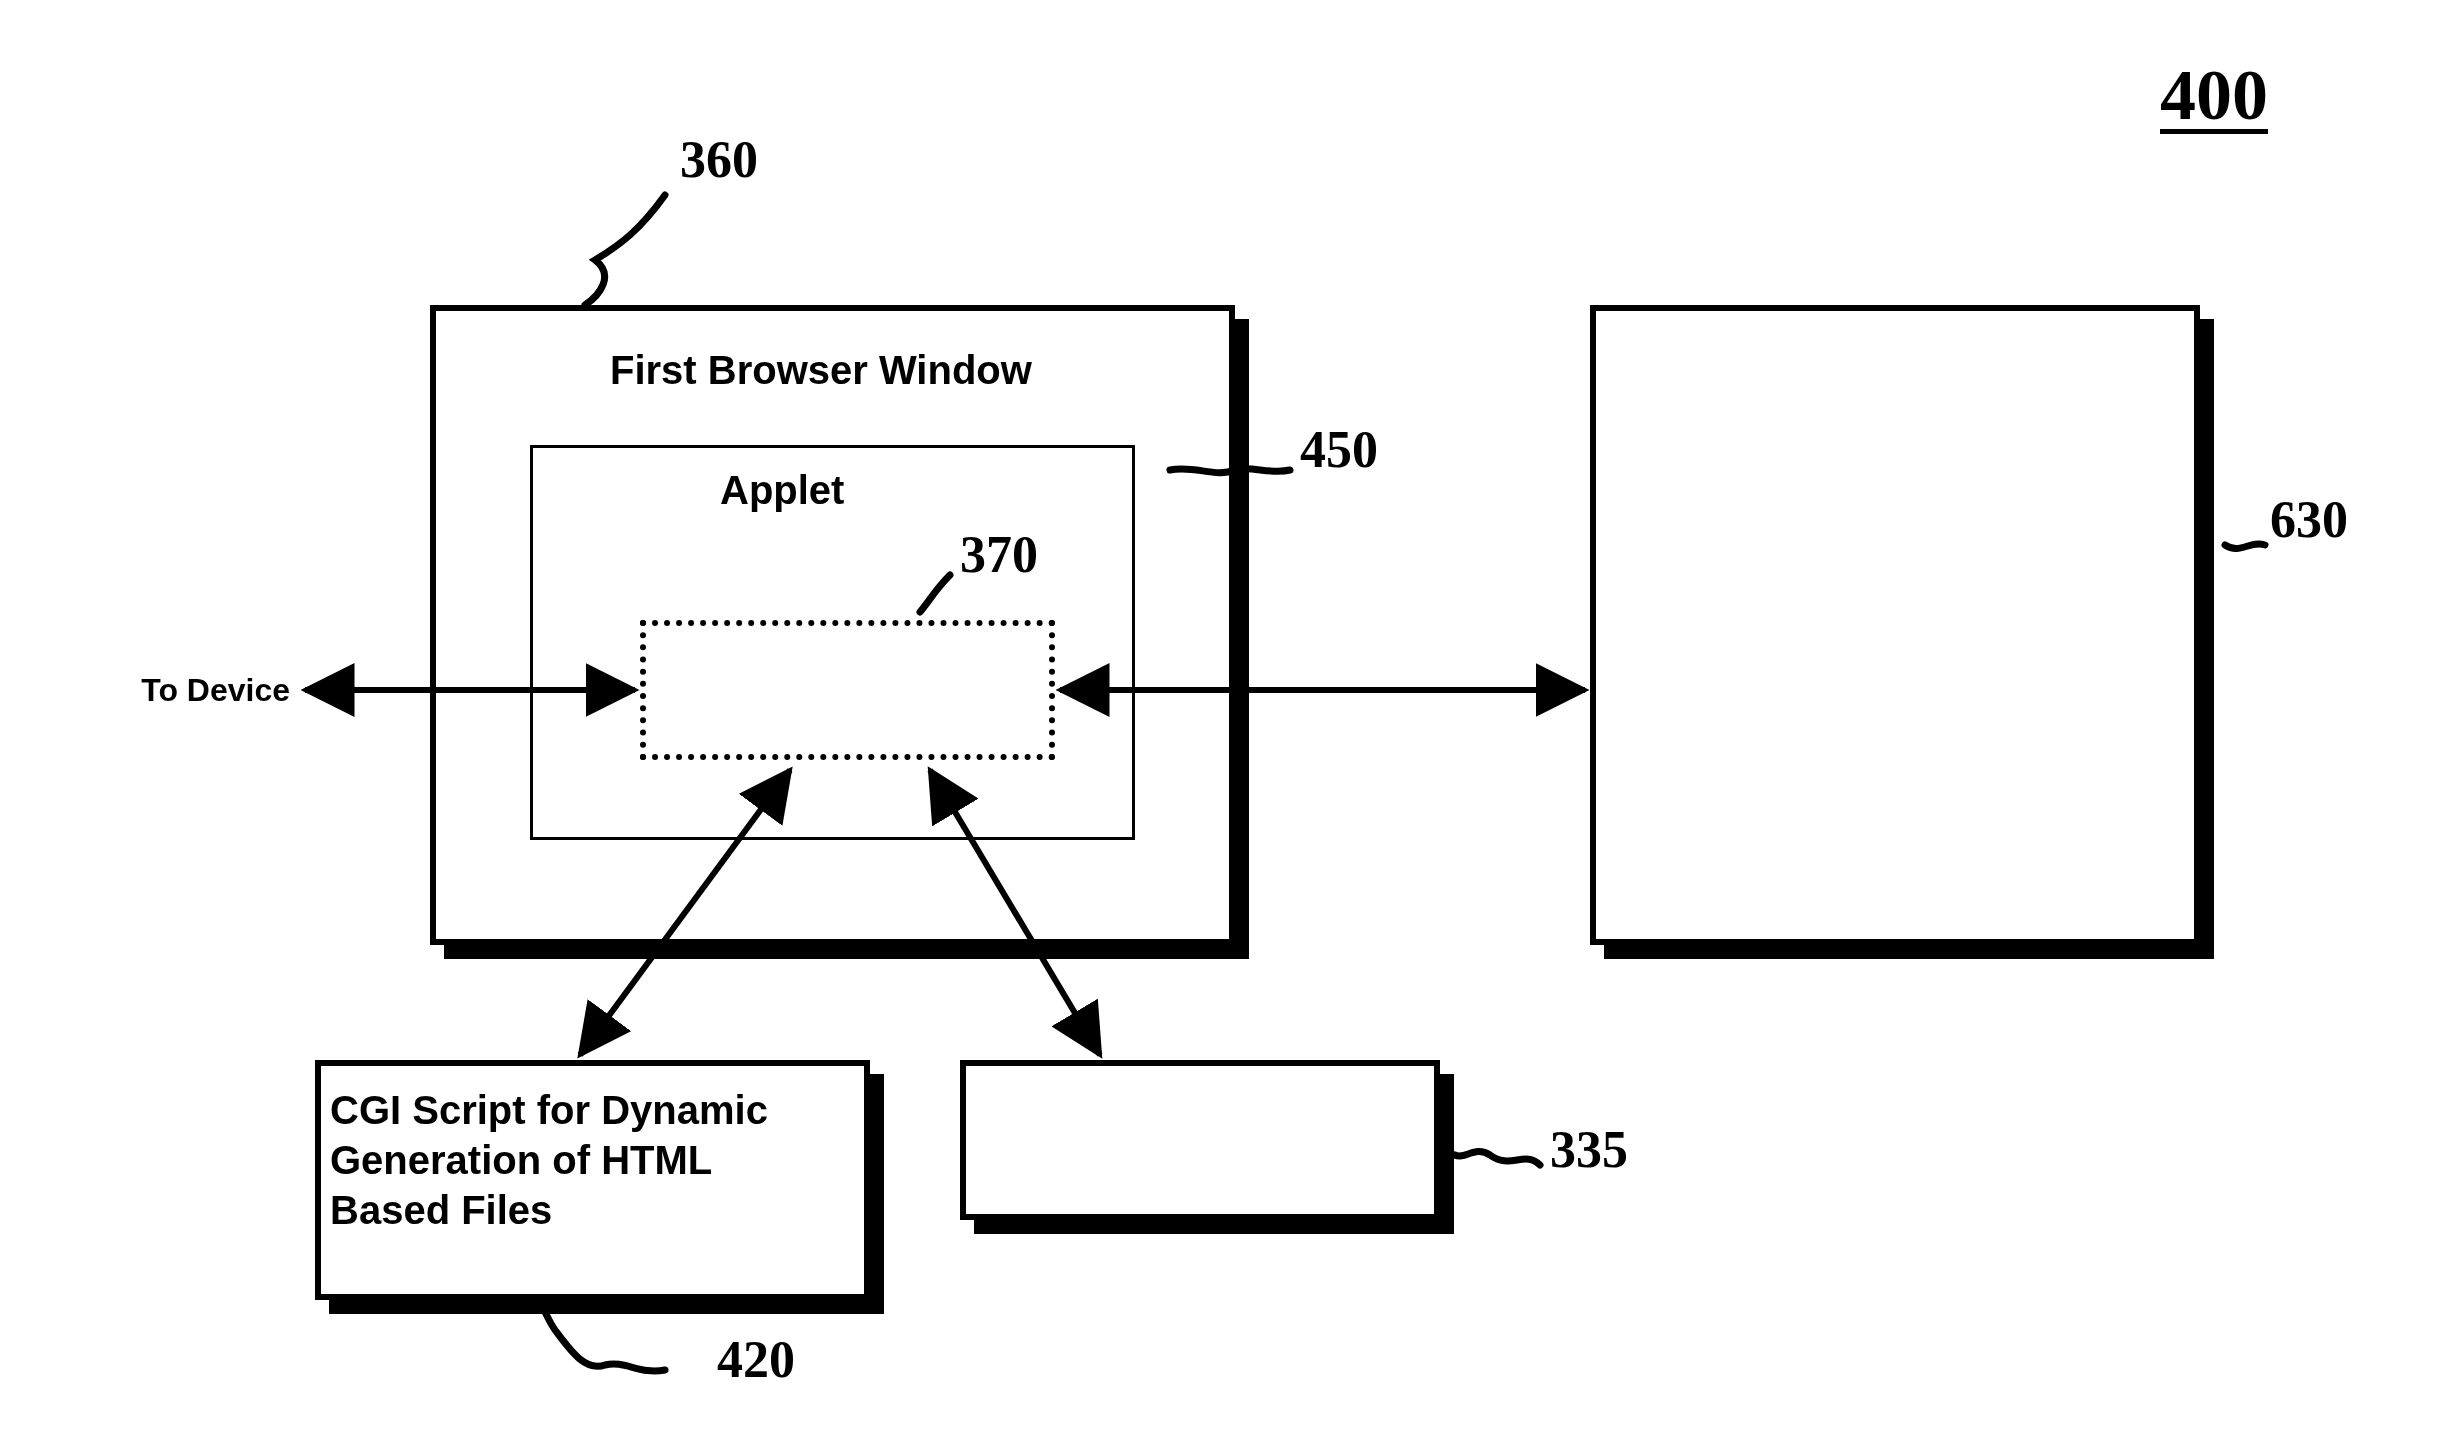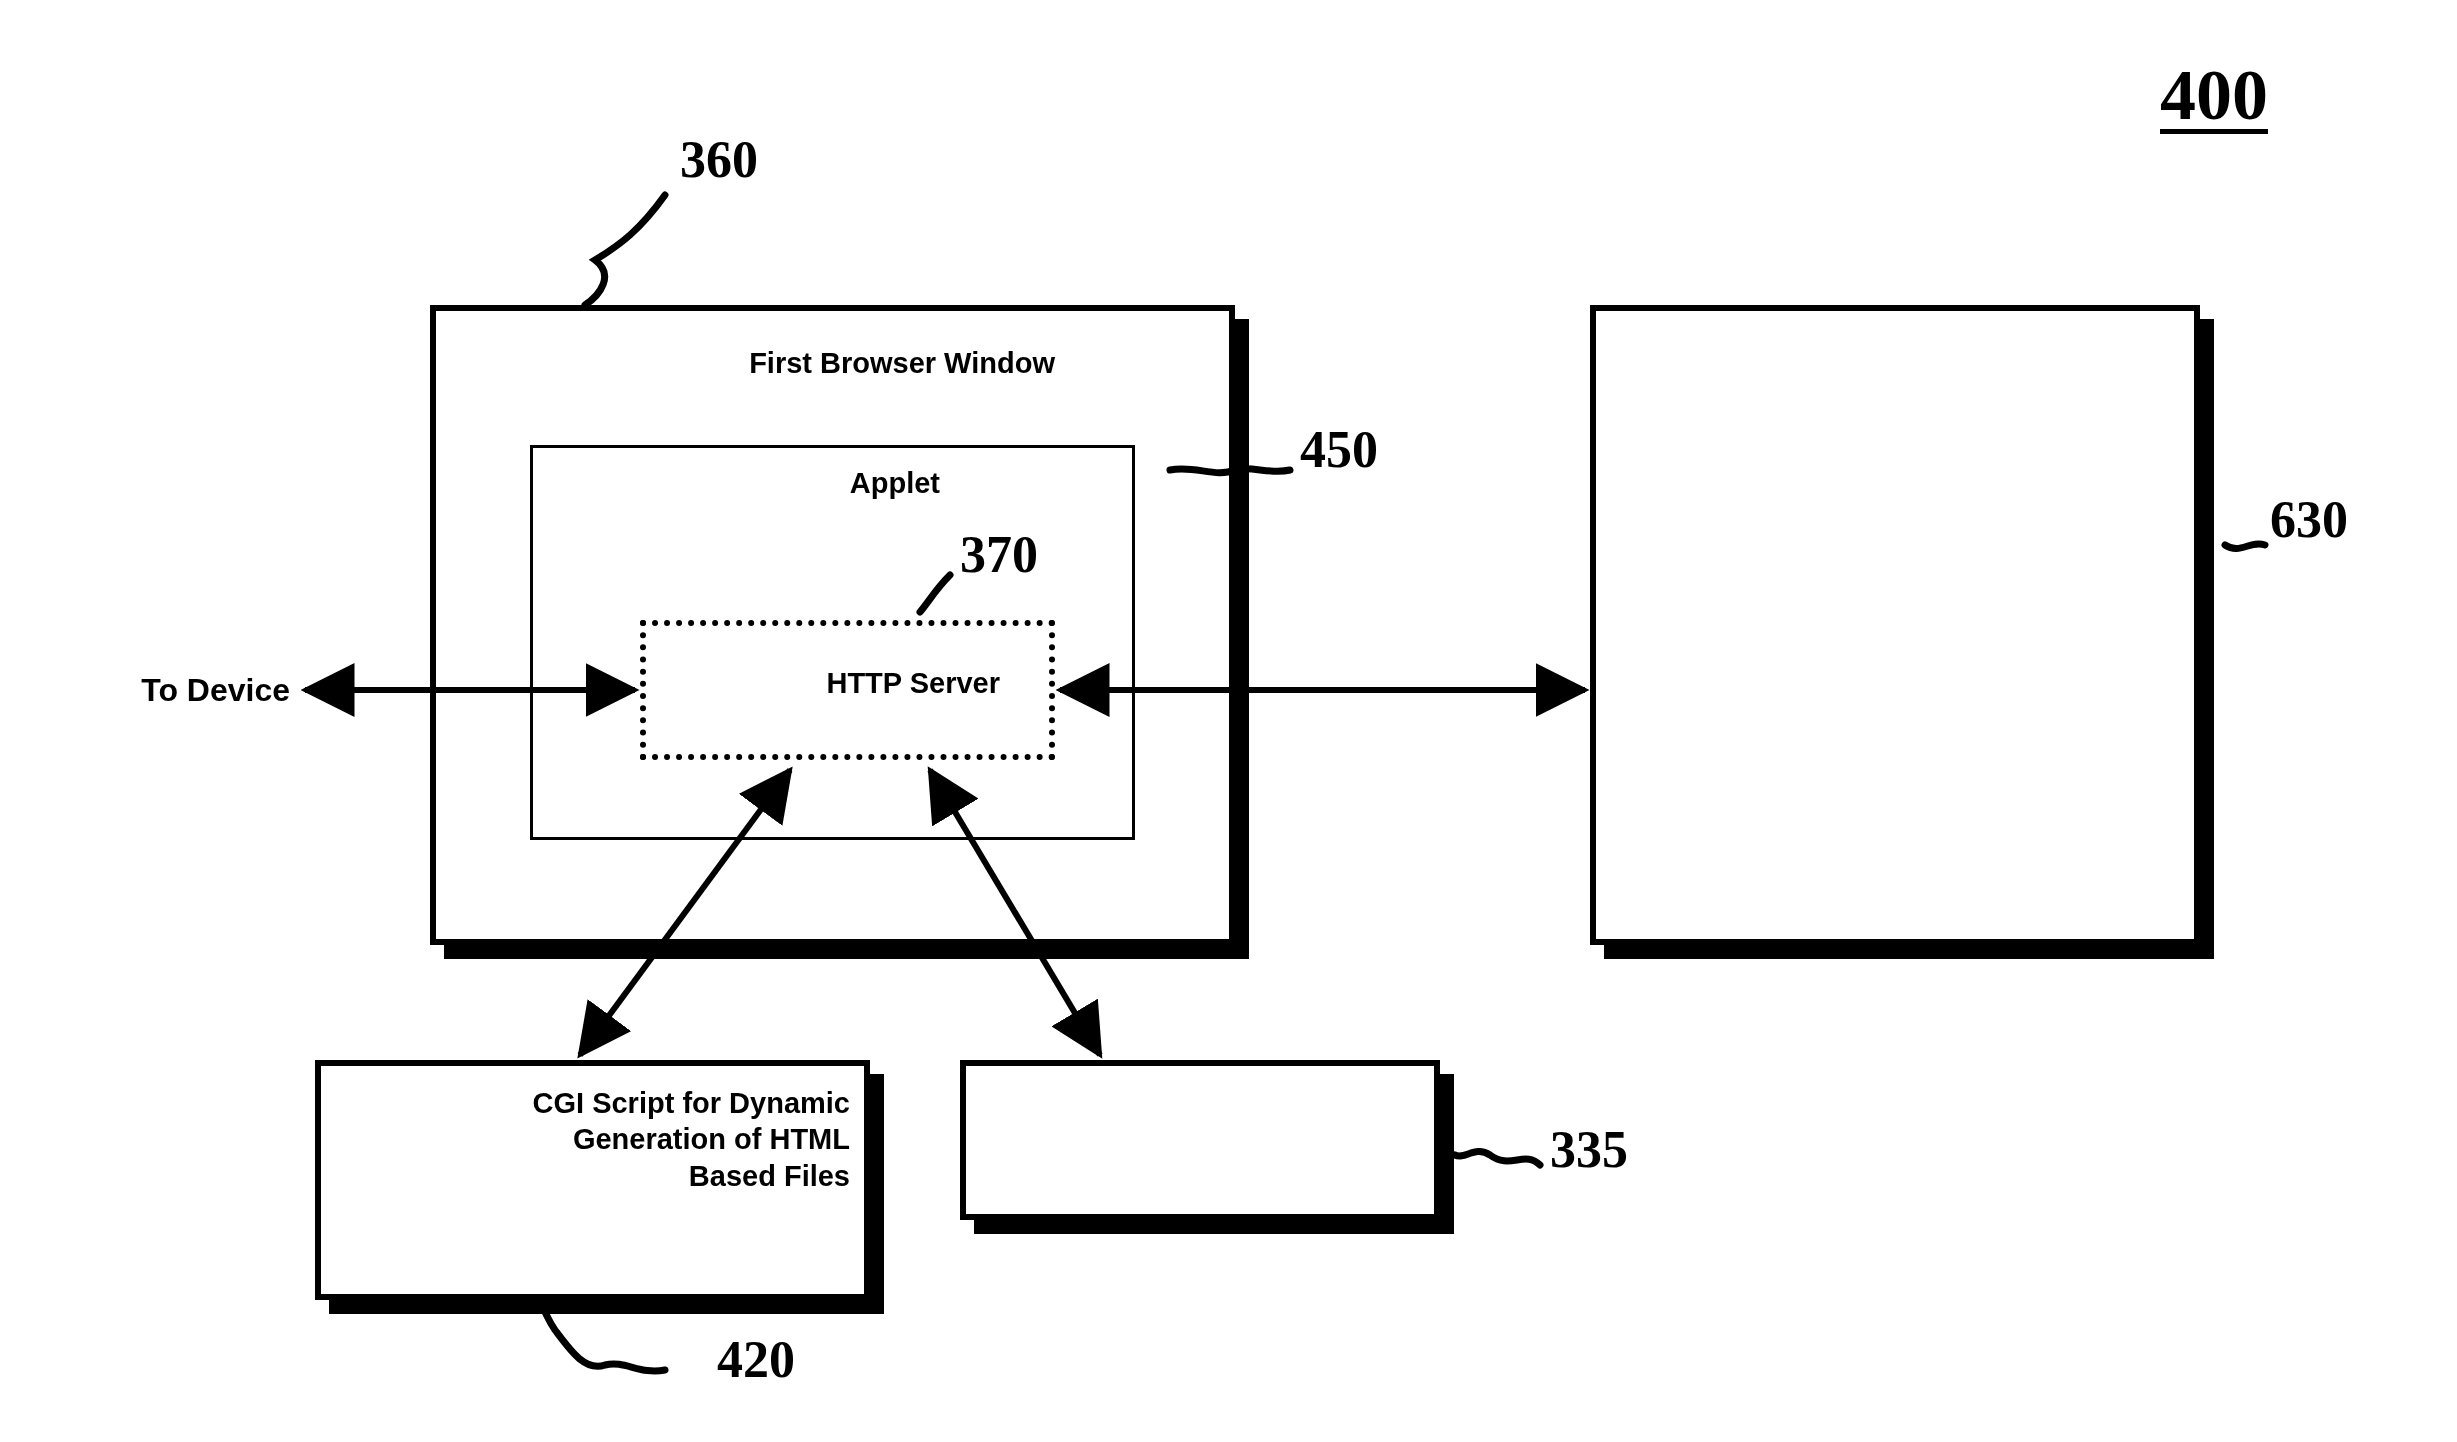--- a/index.html
+++ b/index.html
@@ -33,23 +33,23 @@
   }
   .dottedbox {
     position: absolute;
     border: 6px dotted #000;
     box-sizing: border-box;
     background: #fff;
   }
 
   .label {
     position: absolute;
-    font-size: 29px;
+    font-size: 40px;
     line-height: 1.25;
-    text-align: right;
+    text-align: left;
     white-space: pre;
   }
   .handwritten {
     position: absolute;
     font-family: "Comic Sans MS", "Bradley Hand", "Segoe Script", cursive;
     font-size: 52px;
     font-weight: bold;
   }
   .figlabel {
     position: absolute;
@@ -76,21 +76,20 @@
 
   <div class="figlabel" style="left:2160px; top:54px;">400</div>
 
   <div class="shadowbox" style="left:430px; top:305px; width:805px; height:640px;"></div>
   <div class="label" style="left:610px; top:345px; width:445px;">First Browser Window</div>
 
   <div class="innerbox" style="left:530px; top:445px; width:605px; height:395px;"></div>
   <div class="label" style="left:720px; top:465px; width:220px;">Applet</div>
 
   <div class="dottedbox" style="left:640px; top:620px; width:415px; height:140px;"></div>
-  <div class="label" style="left:700px; top:665px; width:300px;">HTTP Server</div>
 
   <div class="shadowbox" style="left:1590px; top:305px; width:610px; height:640px;"></div>
 
   <div class="shadowbox" style="left:315px; top:1060px; width:555px; height:240px;"></div>
   <div class="label" style="left:330px; top:1085px; width:520px;">CGI Script for Dynamic
 Generation of HTML
 Based Files</div>
 
   <div class="shadowbox" style="left:960px; top:1060px; width:480px; height:160px;"></div>
 

